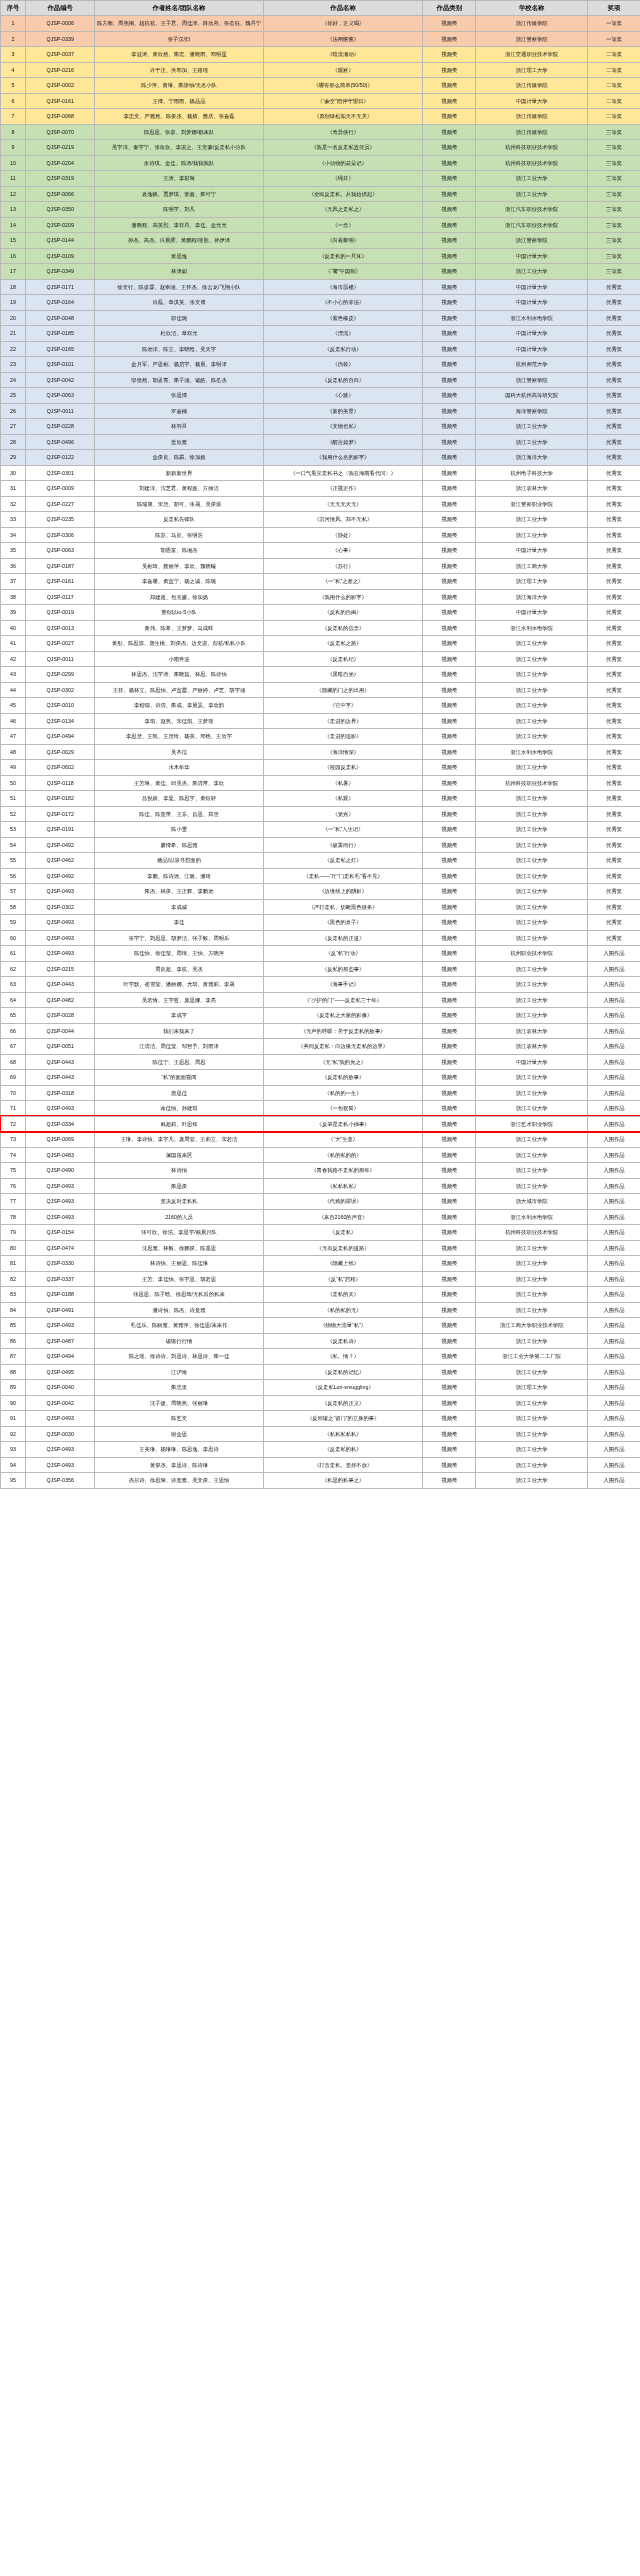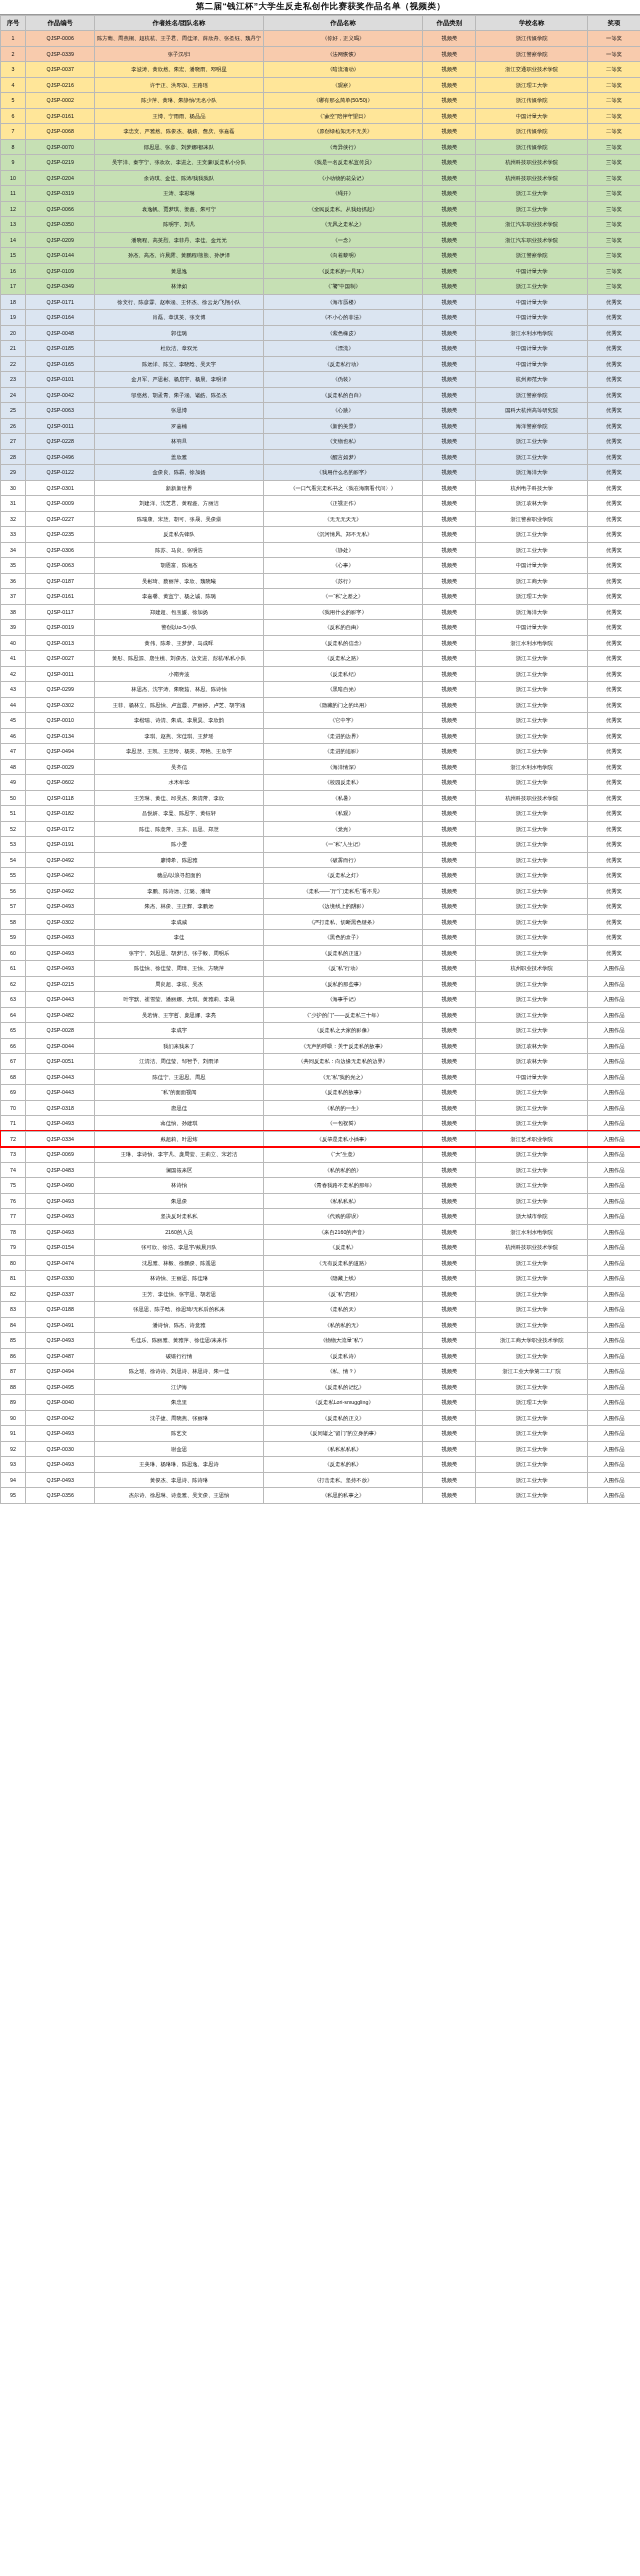--- a/index.html
+++ b/index.html
@@ -32,23 +32,20 @@
   tr.hl{outline:1.4px solid #ff0000;}
   tr.hl td{border-top:1.4px solid #ff0000;border-bottom:1.4px solid #ff0000;}
   tr.hl td:first-child{border-left:1.4px solid #ff0000;}
   tr.hl td:last-child{border-right:1.4px solid #ff0000;}
 </style>
 </head>
 <body>
 
 <div id="page">
 
-  <div class="title-bar">
-    <span class="t">第二届“钱江杯”大学生反走私创作比赛获奖作品名单（视频类）</span>
-  </div>
 
   <table>
     <colgroup>
       <col class="c0">
         <col class="c1">
         <col class="c2">
         <col class="c3">
         <col class="c4">
         <col class="c5">
         <col class="c6">

